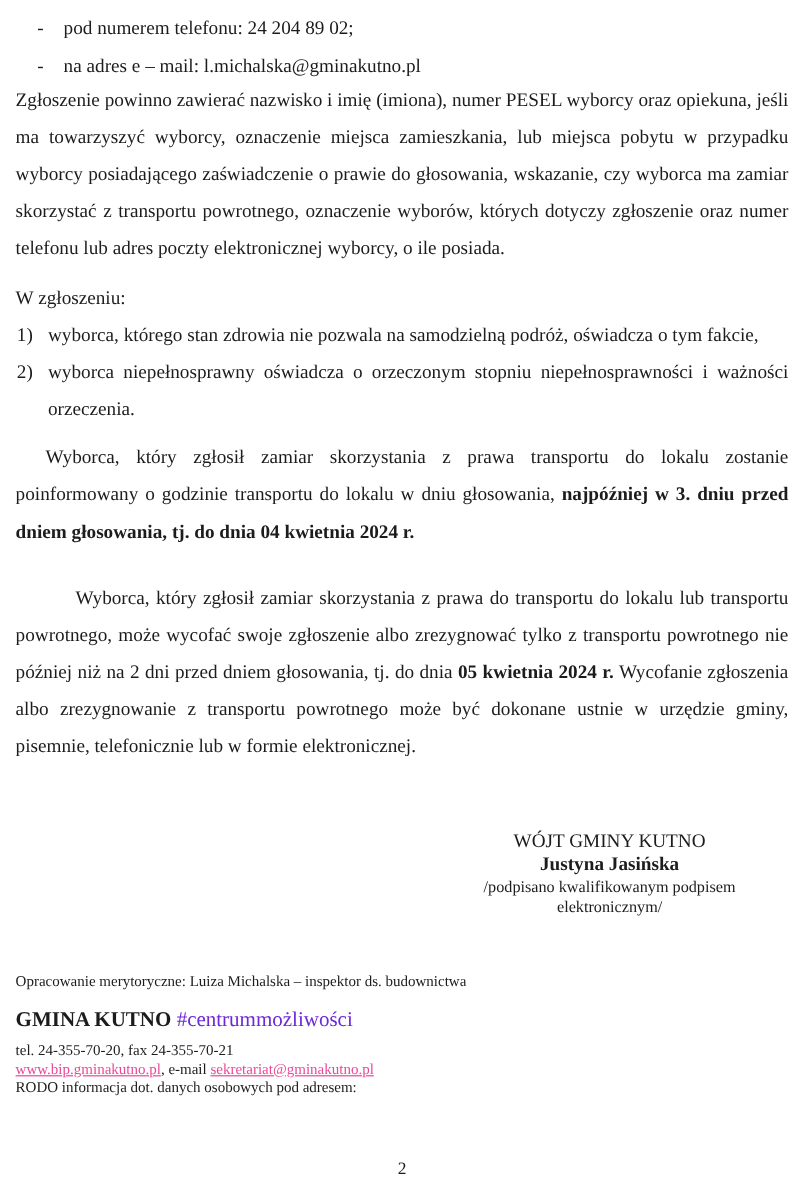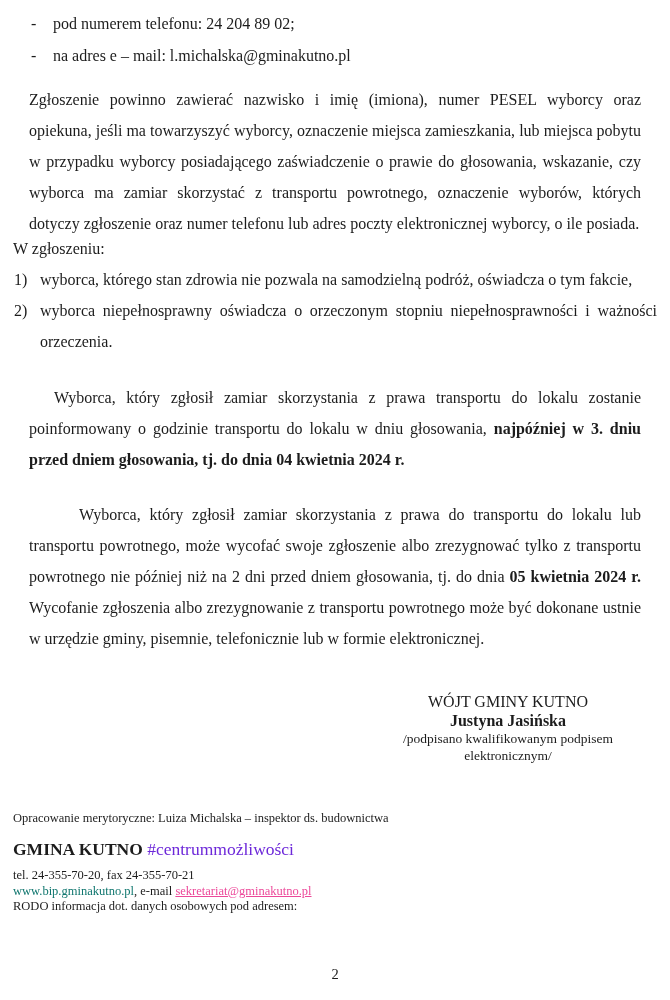--- a/index.html
+++ b/index.html
@@ -15,21 +15,21 @@
   }
   .section { position: absolute; left: 13px; right: 13px; }
 
   
   .dash-list { top: 8px; }
   .dash-item { display: flex; line-height: 32px; font-size: 16px; }
   .dash { width: 22px; padding-left: 18px; flex: 0 0 auto; }
   .dash-text { flex: 1 1 auto; }
 
   
-  .body-par { margin: 16px; font-size: 16px; line-height: 31px; text-align: justify; }
+  .body-par { margin: 0; font-size: 16px; line-height: 31px; text-align: justify; }
   .par-zgloszenie { top: 68px; }
   .heading-line { top: 233px; font-size: 16px; line-height: 31px; }
   .num-list { top: 264px; }
   .num-item { position: relative; padding-left: 27px; font-size: 16px; line-height: 31px; text-align: justify; }
   .num { position: absolute; left: 1px; top: 0; }
   .par-transport { top: 366px; text-indent: 25px; }
   .par-withdrawal { top: 483px; text-indent: 50px; }
   strong { font-weight: bold; }
 
   
@@ -37,21 +37,21 @@
   .sig-title { font-size: 16px; line-height: 19px; }
   .sig-name { font-size: 16px; line-height: 19px; font-weight: bold; }
   .sig-note { font-size: 13.5px; line-height: 17px; }
 
   
   .footer { top: 810px; }
   .prepared { font-size: 12.5px; line-height: 16px; }
   .brand { margin-top: 12px; font-size: 17.5px; line-height: 22px; }
   .brand-name { font-weight: bold; }
   .addr-block { margin-top: 8px; font-size: 12.5px; line-height: 15.5px; }
-  .www-link { color: #0f766e; cursor: pointer; }
+  .www-link { text-decoration: underline; color: #ec4899; cursor: pointer; }
   .email-link { text-decoration: underline; cursor: pointer; }
 
   .pagenum { top: 966px; text-align: center; font-size: 14.5px; }
 </style>
 </head>
 <body>
 
 <div class="page">
 
   <div class="section dash-list">

